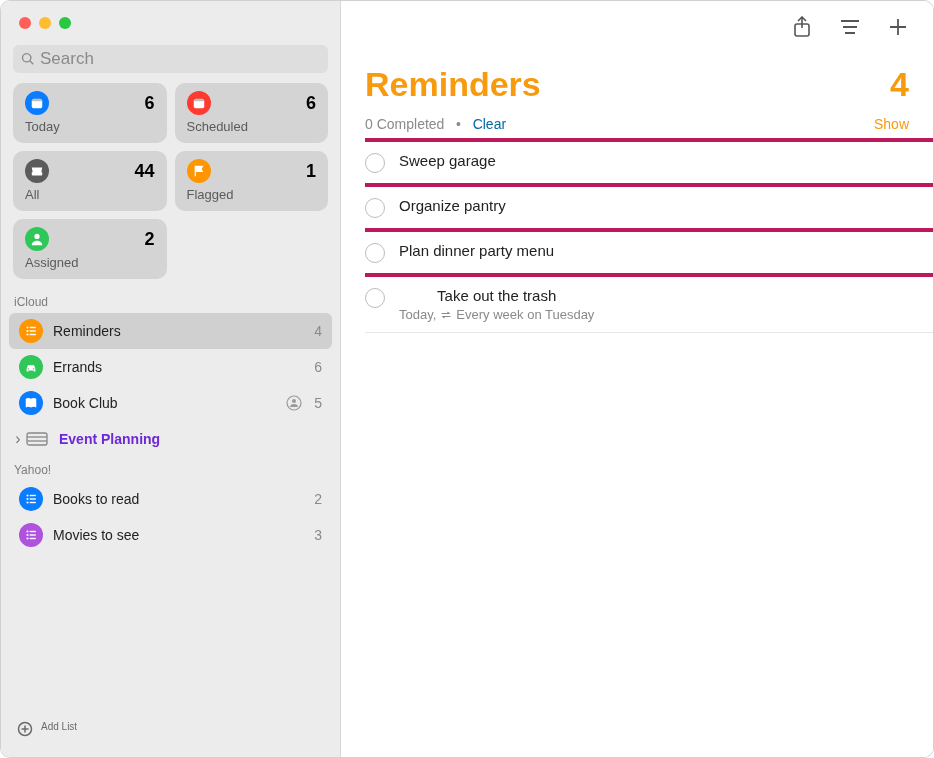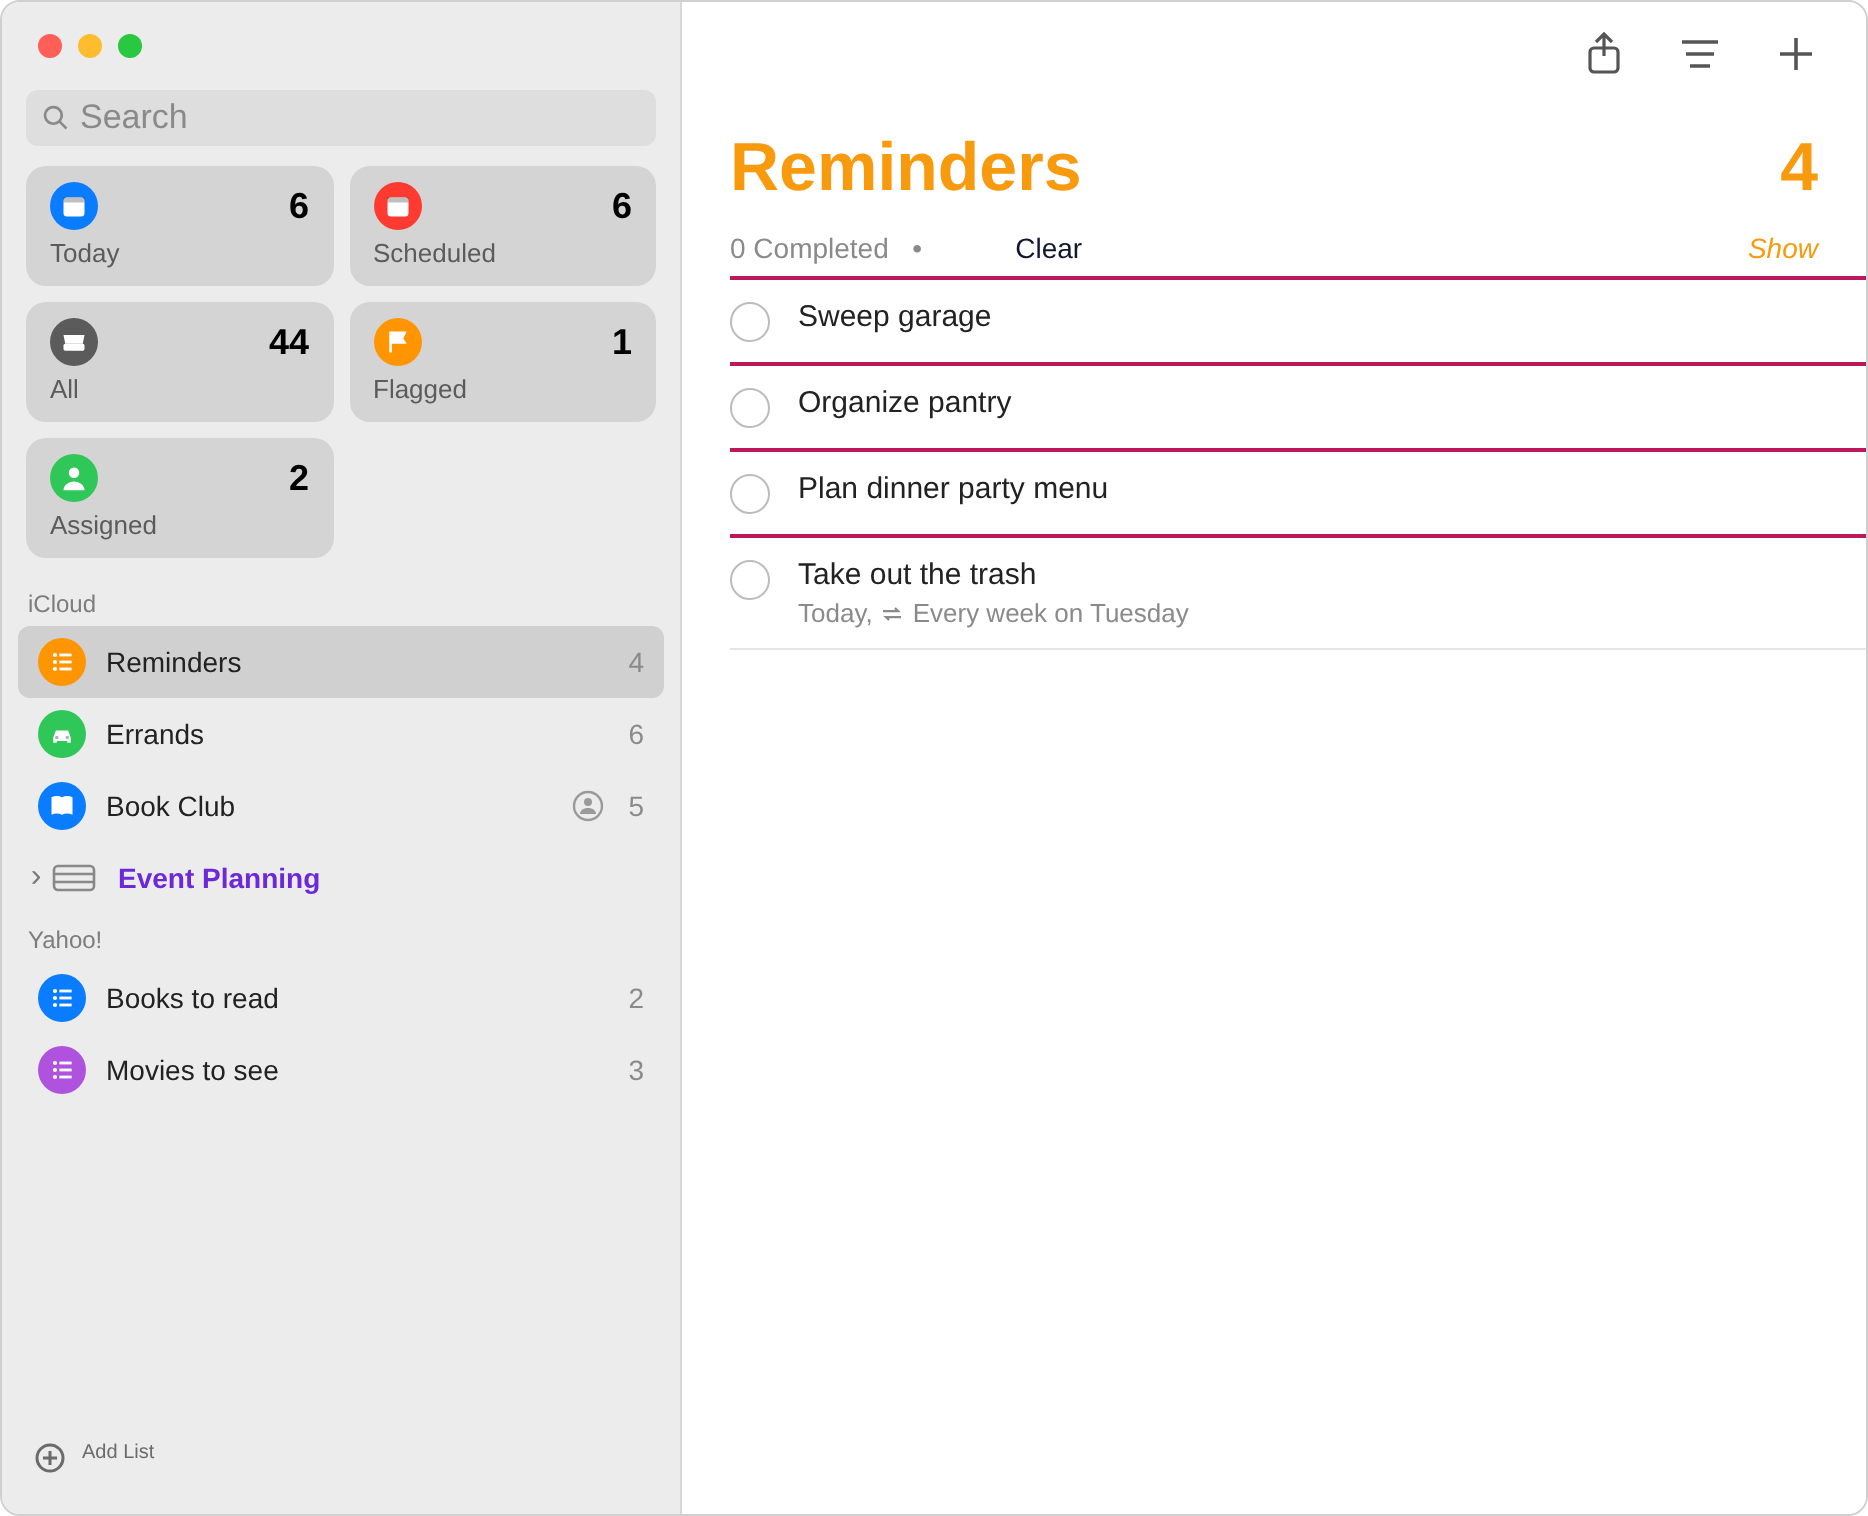--- a/index.html
+++ b/index.html
@@ -42,25 +42,25 @@
 .sidebar-footer svg { width: 16px; height: 16px; margin-right: 8px; stroke:#6b6b6b; fill:none; }
 
 .main { flex: 1; display: flex; flex-direction: column; background: #fff; }
 .toolbar { height: 52px; display: flex; align-items: center; justify-content: flex-end; gap: 26px; padding-right: 24px; }
 .toolbar .tbtn { width: 22px; height: 22px; display:flex; align-items:center; justify-content:center; cursor: default; color:#555; }
 .header { display: flex; justify-content: space-between; align-items: baseline; padding: 12px 24px 2px; }
 .header h1 { font-size: 34px; font-weight: 700; color: #f79a0d; }
 .header .big { font-size: 34px; font-weight: 700; color: #f79a0d; }
 .subhdr { display: flex; justify-content: space-between; align-items: center; padding: 10px 24px 6px; font-size: 14px; }
 .subhdr .left { color: #8a8a8a; }
-.subhdr .left .clear { color: #0f172a; cursor: default; margin-left: 35px; }
-.subhdr .show { color: #f79a0d; font-weight: 500; cursor: default; font-style: italic; }
+.subhdr .left .clear { color: #0369a1; cursor: default; }
+.subhdr .show { color: #f79a0d; font-weight: 500; cursor: default; }
 
 .items { padding-left: 24px; }
-.item { display: flex; align-items: flex-start; border-top: 2px solid #be185d; padding: 10px 24px 10px 0; }
+.item { display: flex; align-items: flex-start; border-top: 4px solid #be185d; padding: 10px 24px 10px 0; text-align: center; }
 .item:last-child { border-bottom: 1px solid #e6e6e6; }
 .radio { width: 20px; height: 20px; border: 1.5px solid #bcbcbc; border-radius: 50%; margin-right: 14px; margin-top: 1px; flex-shrink: 0; cursor: default; }
 .item .txt { font-size: 15px; color: #222; }
 .item .sub { font-size: 13px; color: #8a8a8a; margin-top: 3px; display:flex; align-items:center; gap:4px; }
 
 svg { display: block; }
 </style>
 </head>
 <body>
 

